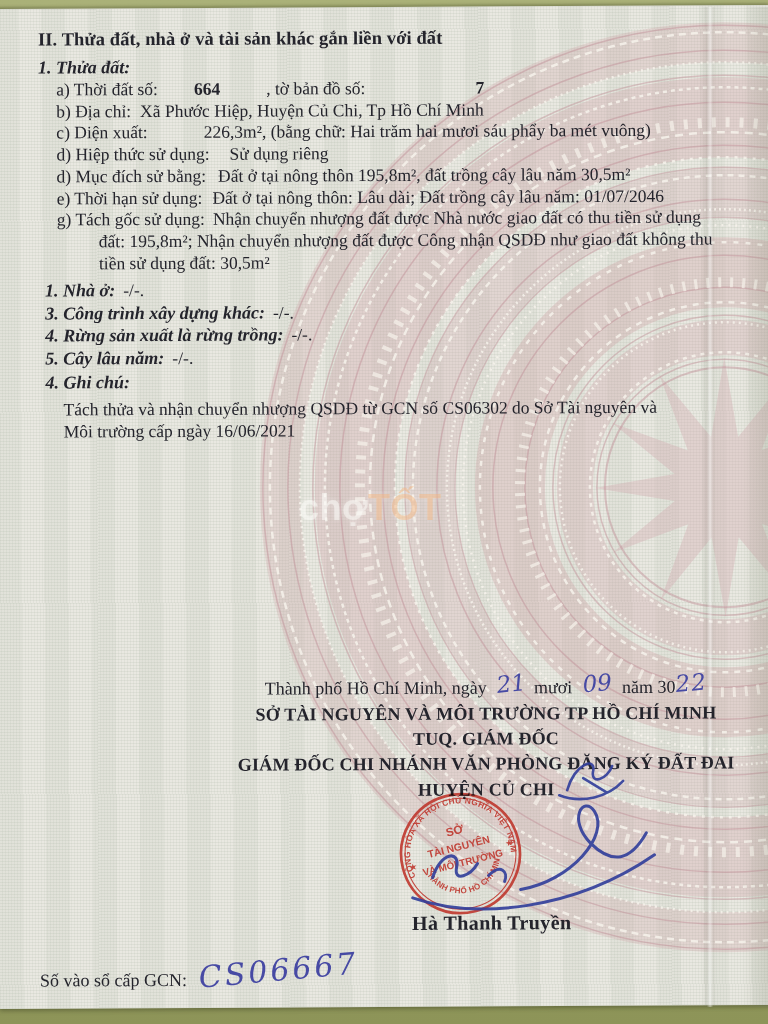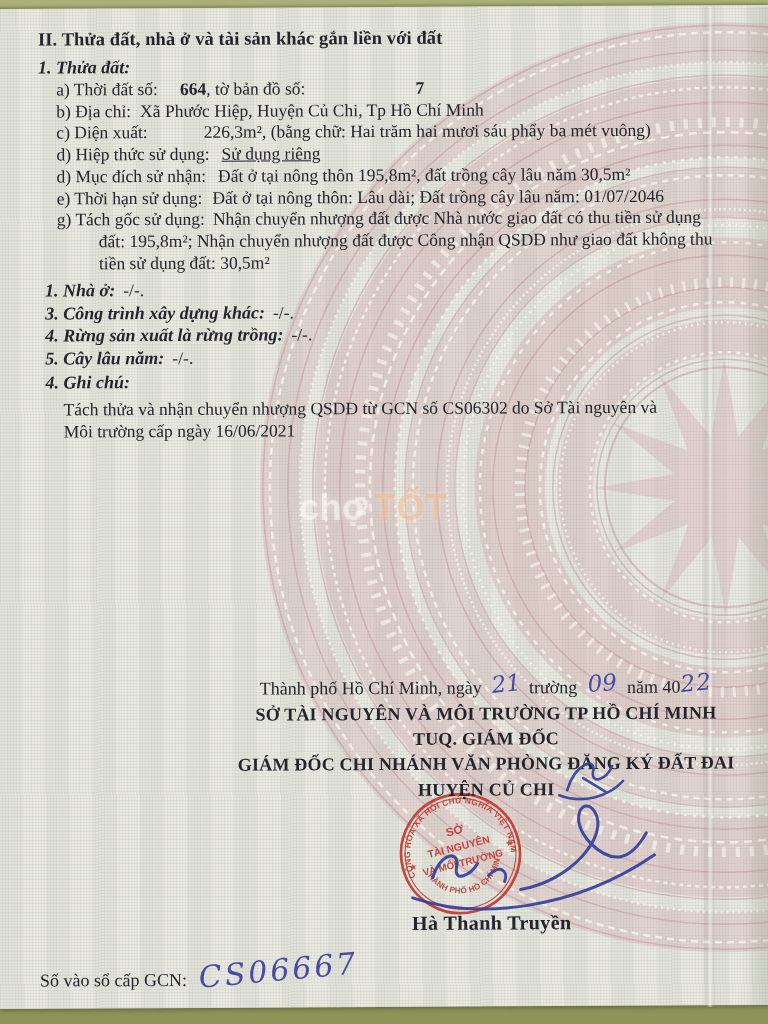--- a/index.html
+++ b/index.html
@@ -24,22 +24,22 @@
           background:linear-gradient(90deg,rgba(0,0,0,0),rgba(135,140,120,.20));}
   
   .layer{position:absolute;left:0;top:0;width:768px;height:1024px;transform:rotate(-0.25deg);}
   .t{color:#24242c;}
   .content{position:absolute;left:40px;top:27px;right:38px;font-size:17.5px;line-height:21.7px;}
   .sec-head{font-weight:bold;font-size:18.5px;line-height:23px;letter-spacing:.1px;}
   .sub-head{font-weight:bold;font-style:italic;font-size:18px;margin-top:5px;line-height:23px;}
   .pline{padding-left:18px;white-space:nowrap;}
   .pline.wrap{white-space:normal;padding-left:60px;text-indent:-42px;}
   .b{font-weight:bold;}
-  .gap-a1{margin-left:22px;} .gap-a2{} .gap-a3{margin-left:110px;}
-  .gap-b{margin-left:9px;}  .gap-c{margin-left:56px;} .gap-d1{margin-left:12px;text-decoration:underline;}
+  .gap-a1{margin-left:36px;} .gap-a2{margin-left:46px;} .gap-a3{margin-left:110px;}
+  .gap-b{margin-left:9px;}  .gap-c{margin-left:56px;} .gap-d1{margin-left:20px;}
   .gap-d2{margin-left:12px;} .gap-e{margin-left:10px;} .gap-g{margin-left:8px;}
   .item{padding-left:6px;line-height:22.4px;}
   .item .lab{font-weight:bold;font-style:italic;font-size:18px;}
   .item .val{margin-left:8px;}
   .ghichu{margin-top:2px;}
   .note{margin-top:5px;padding-left:24px;max-width:608px;line-height:22px;}
   
   .sign-block{position:absolute;left:205px;top:673px;width:560px;text-align:center;}
   .date-line{font-size:18px;line-height:27px;white-space:nowrap;}
   .org{font-weight:bold;font-size:18px;line-height:25.2px;letter-spacing:.2px;}
@@ -50,21 +50,21 @@
   .hand-year{font-size:23px;letter-spacing:1px;transform:rotate(-5deg) translateY(-2px);}
   .signer{position:absolute;left:340px;top:912px;width:300px;text-align:center;
           font-weight:bold;font-size:20px;letter-spacing:.4px;}
   .footer{position:absolute;left:38px;top:957px;font-size:18px;white-space:nowrap;}
   .hand-gcn{font-size:30px;letter-spacing:3px;margin-left:12px;
             transform:rotate(-5deg) translateY(-5px);}
   
   .watermark{position:absolute;left:299px;top:487px;font-family:"Liberation Sans","DejaVu Sans",sans-serif;
              font-weight:bold;font-size:36px;letter-spacing:.5px;
              text-shadow:0 0 5px rgba(255,255,255,.35);}
-  .wm1{color:rgba(252,252,248,.50);text-align:center;} .wm2{color:rgba(244,172,110,.42);margin-left:6px;}
+  .wm1{color:rgba(252,252,248,.50);text-align:center;} .wm2{color:rgba(244,172,110,.42);}
   
   .seal-box{position:absolute;left:396px;top:791px;width:126px;height:126px;
             transform:rotate(-14deg);opacity:.92;mix-blend-mode:multiply;}
   .sig-box{position:absolute;left:403px;top:778px;width:255px;height:140px;}
   .paraph-box{position:absolute;left:553px;top:755px;width:74px;height:50px;}
 </style>
 </head>
 <body>
 
 <div class="page">
@@ -132,37 +132,37 @@
       <div class="sub-head">1. Thửa đất:</div>
 
       <div class="pline"><span>a) Thời đất số:</span><span class="b gap-a1">664</span><span class="gap-a2">, tờ bản đồ số:</span><span class="b gap-a3">7</span></div>
 
       <div class="pline"><span>b) Địa chỉ:</span><span class="gap-b">Xã Phước Hiệp, Huyện Củ Chi, Tp Hồ Chí Minh</span></div>
 
       <div class="pline"><span>c) Diện xuất:</span><span class="gap-c">226,3m², (bằng chữ: Hai trăm hai mươi sáu phẩy ba mét vuông)</span></div>
 
       <div class="pline"><span>d) Hiệp thức sử dụng:</span><span class="gap-d1">Sử dụng riêng</span></div>
 
-      <div class="pline"><span>d) Mục đích sử nhận:</span><span class="gap-d2">Đất ở tại nông thôn 195,8m², đất trồng cây lâu năm 30,5m²</span></div>
+      <div class="pline"><span>d) Mục đích sử bằng:</span><span class="gap-d2">Đất ở tại nông thôn 195,8m², đất trồng cây lâu năm 30,5m²</span></div>
 
       <div class="pline"><span>e) Thời hạn sử dụng:</span><span class="gap-e">Đất ở tại nông thôn: Lâu dài; Đất trồng cây lâu năm: 01/07/2046</span></div>
 
       <div class="pline wrap"><span>g) Tách gốc sử dụng:</span><span class="gap-g">Nhận chuyển nhượng đất được Nhà nước giao đất có thu tiền sử dụng đất: 195,8m²; Nhận chuyển nhượng đất được Công nhận QSDĐ như giao đất không thu tiền sử dụng đất: 30,5m²</span></div>
 
       <div class="item" style="margin-top:5px;"><span class="lab">1. Nhà ở:</span><span class="val">-/-.</span></div>
       <div class="item"><span class="lab">3. Công trình xây dựng khác:</span><span class="val">-/-.</span></div>
       <div class="item"><span class="lab">4. Rừng sản xuất là rừng trồng:</span><span class="val">-/-.</span></div>
       <div class="item"><span class="lab">5. Cây lâu năm:</span><span class="val">-/-.</span></div>
       <div class="item ghichu"><span class="lab">4. Ghi chú:</span><span class="val"></span></div>
 
       <div class="note">Tách thửa và nhận chuyển nhượng QSDĐ từ GCN số CS06302 do Sở Tài nguyên và Môi trường cấp ngày 16/06/2021</div>
     </div>
 
     <div class="sign-block">
-      <div class="date-line"><span>Thành phố Hồ Chí Minh, ngày</span><span class="hand hand-day">21</span><span>trường</span><span class="hand hand-month">09</span> <span>năm 40</span><span class="hand hand-year">22</span></div>
+      <div class="date-line"><span>Thành phố Hồ Chí Minh, ngày</span><span class="hand hand-day">21</span><span>mươi</span><span class="hand hand-month">09</span> <span>năm 30</span><span class="hand hand-year">22</span></div>
       <div class="org">SỞ TÀI NGUYÊN VÀ MÔI TRƯỜNG TP HỒ CHÍ MINH</div>
       <div class="org">TUQ. GIÁM ĐỐC</div>
       <div class="org">GIÁM ĐỐC CHI NHÁNH VĂN PHÒNG ĐĂNG KÝ ĐẤT ĐAI</div>
       <div class="org">HUYỆN CỦ CHI</div>
     </div>
 
     <svg class="paraph-box" viewBox="0 0 74 50">
       <g fill="none" stroke="#33409c" stroke-width="2.6" stroke-linecap="round" opacity=".92">
         <path d="M 13 36 C 20 10, 42 2, 39 17 C 36 31, 53 26, 58 12"></path>
         <path d="M 5 41 C 28 50, 54 43, 69 27"></path>

